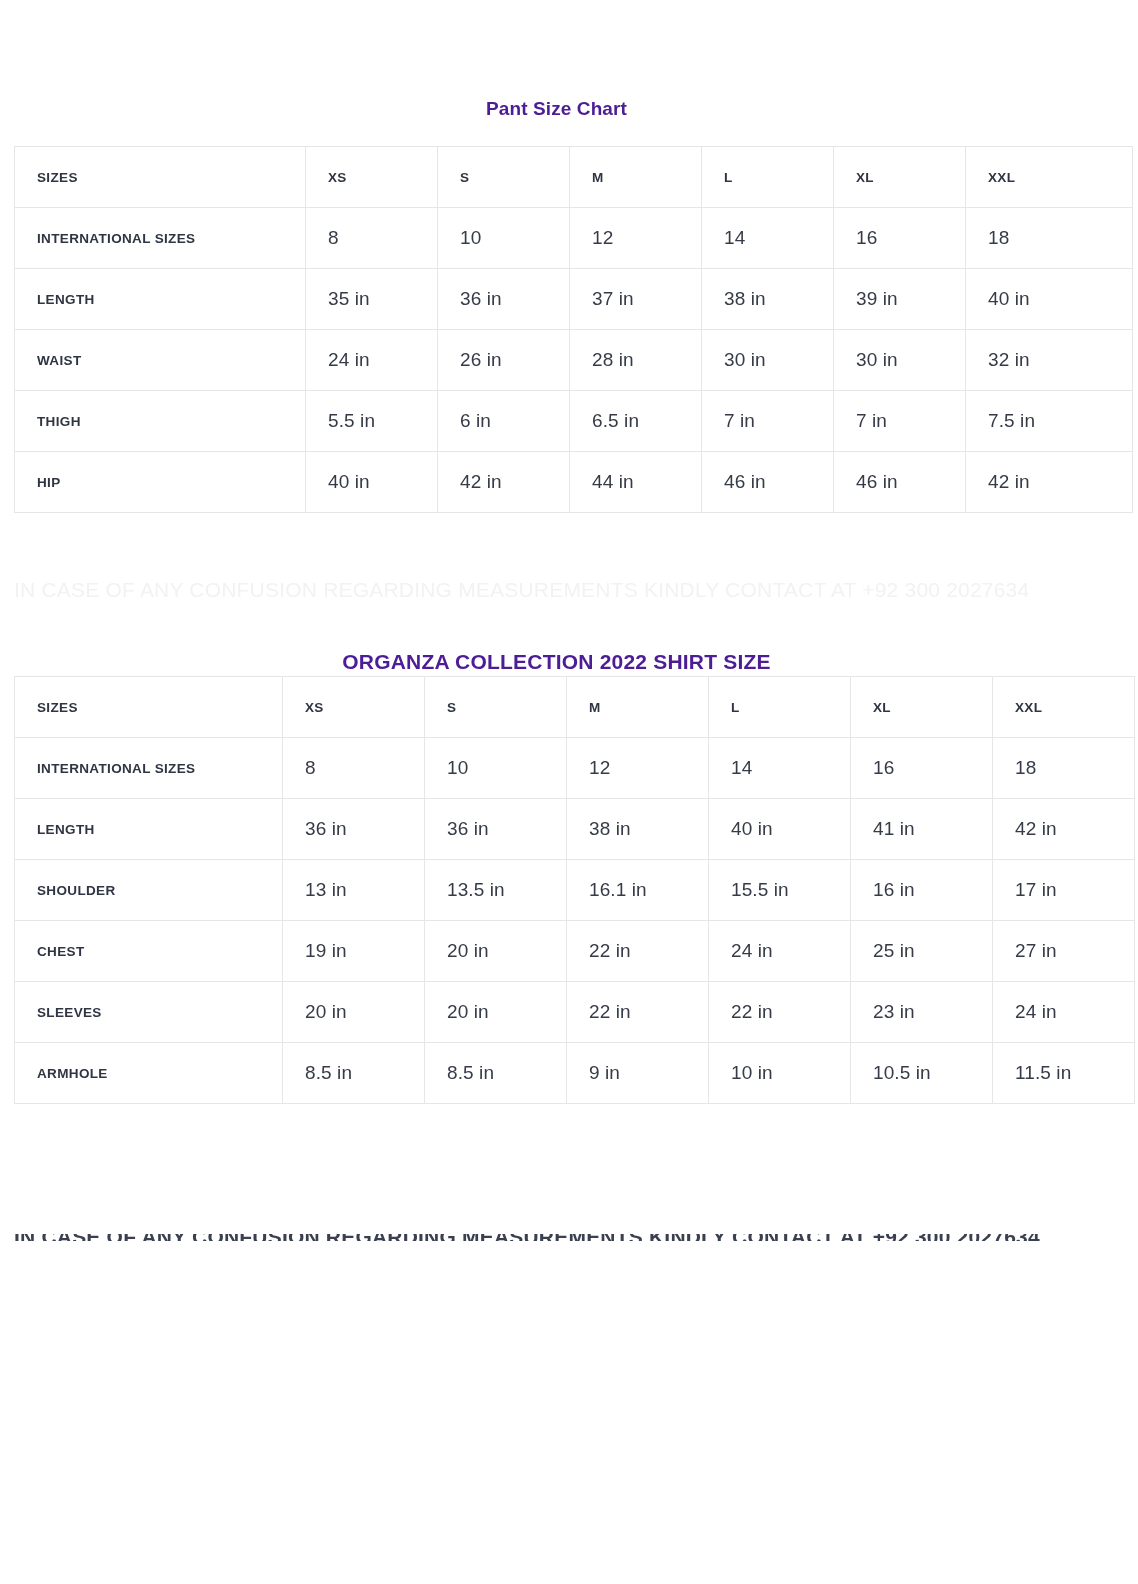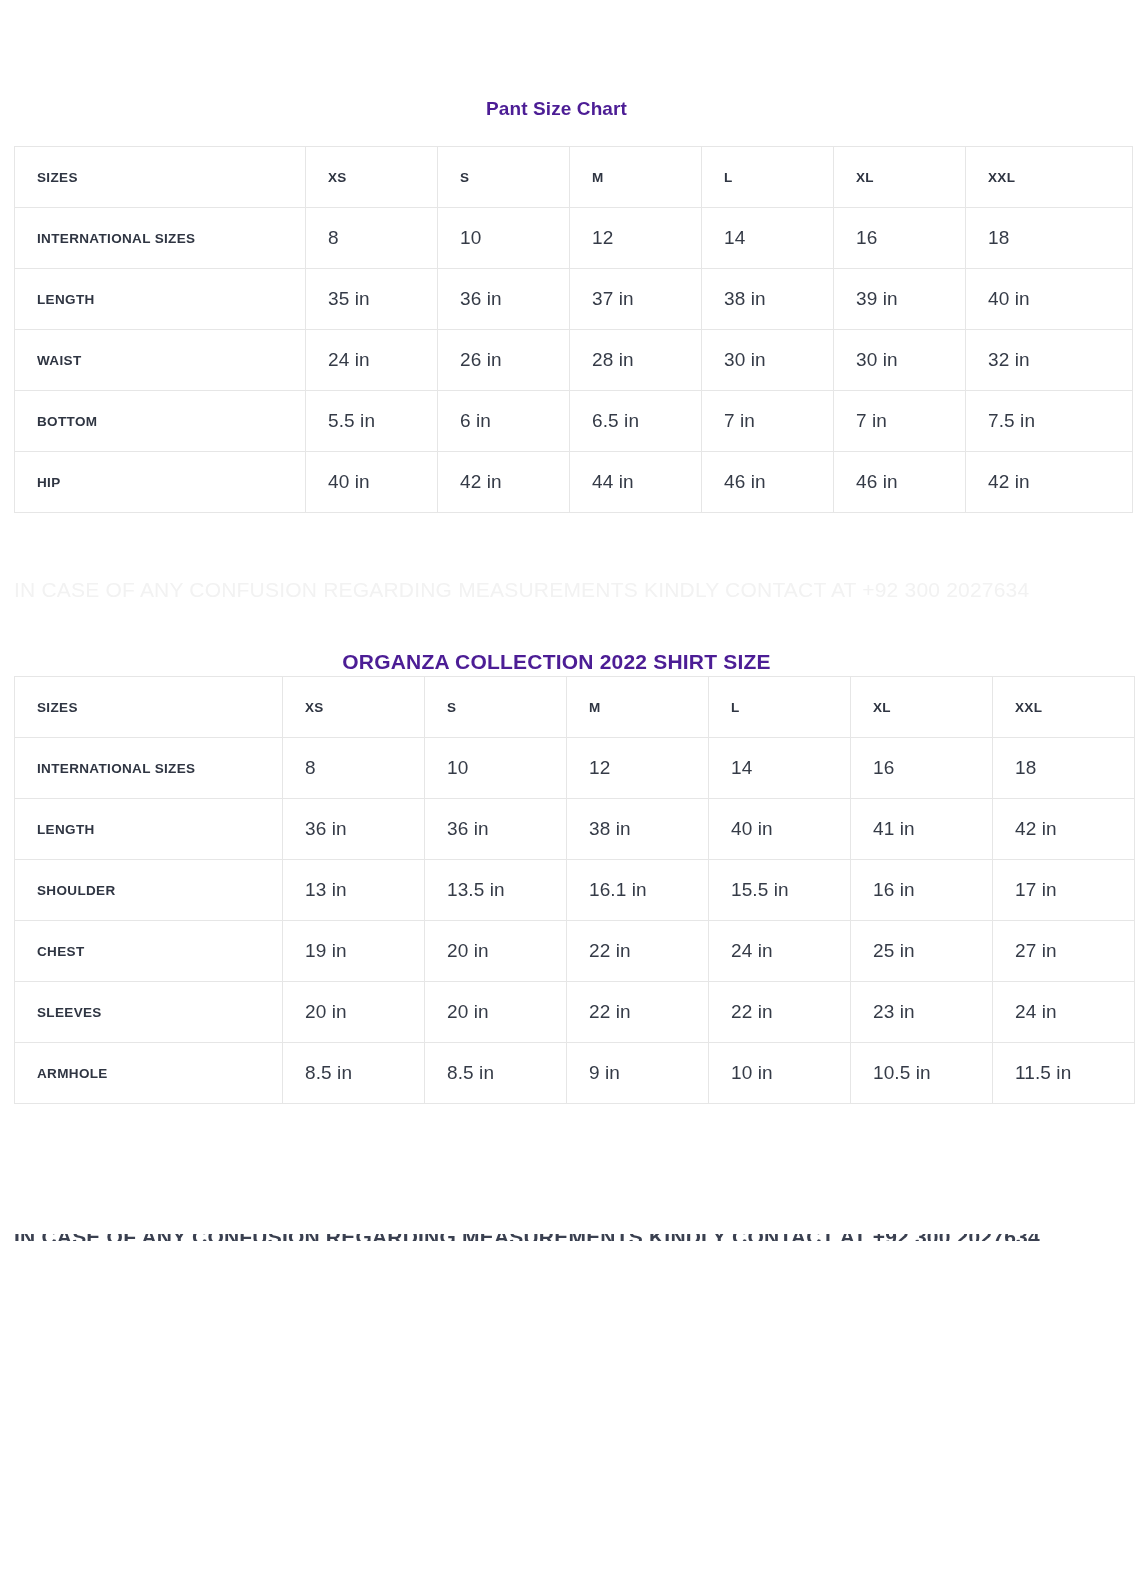--- a/index.html
+++ b/index.html
@@ -169,21 +169,21 @@
         <tr>
           <td class="rowlabel c-label">WAIST</td>
           <td class="val c-size">24 in</td>
           <td class="val c-size">26 in</td>
           <td class="val c-size">28 in</td>
           <td class="val c-size">30 in</td>
           <td class="val c-size">30 in</td>
           <td class="val c-last">32 in</td>
         </tr>
         <tr>
-          <td class="rowlabel c-label">BOTTOM</td>
+          <td class="rowlabel c-label">THIGH</td>
           <td class="val c-size">5.5 in</td>
           <td class="val c-size">6 in</td>
           <td class="val c-size">6.5 in</td>
           <td class="val c-size">7 in</td>
           <td class="val c-size">7 in</td>
           <td class="val c-last">7.5 in</td>
         </tr>
         <tr>
           <td class="rowlabel c-label">HIP</td>
           <td class="val c-size">40 in</td>

